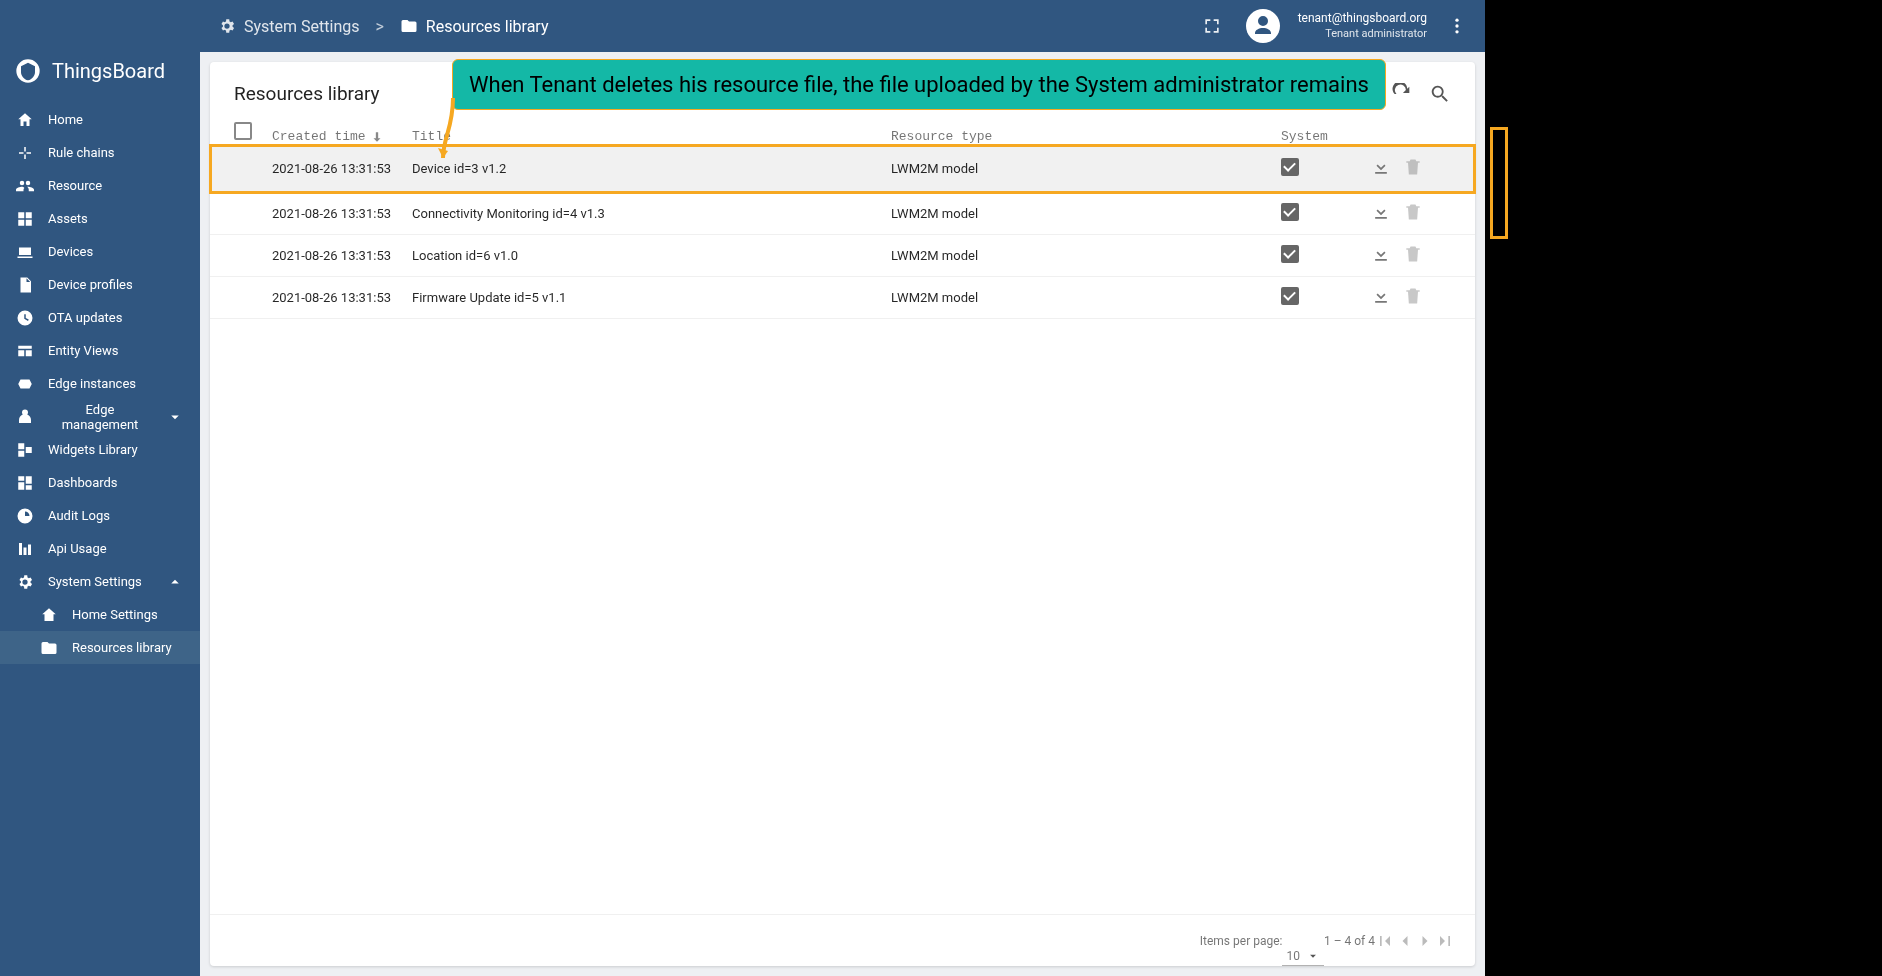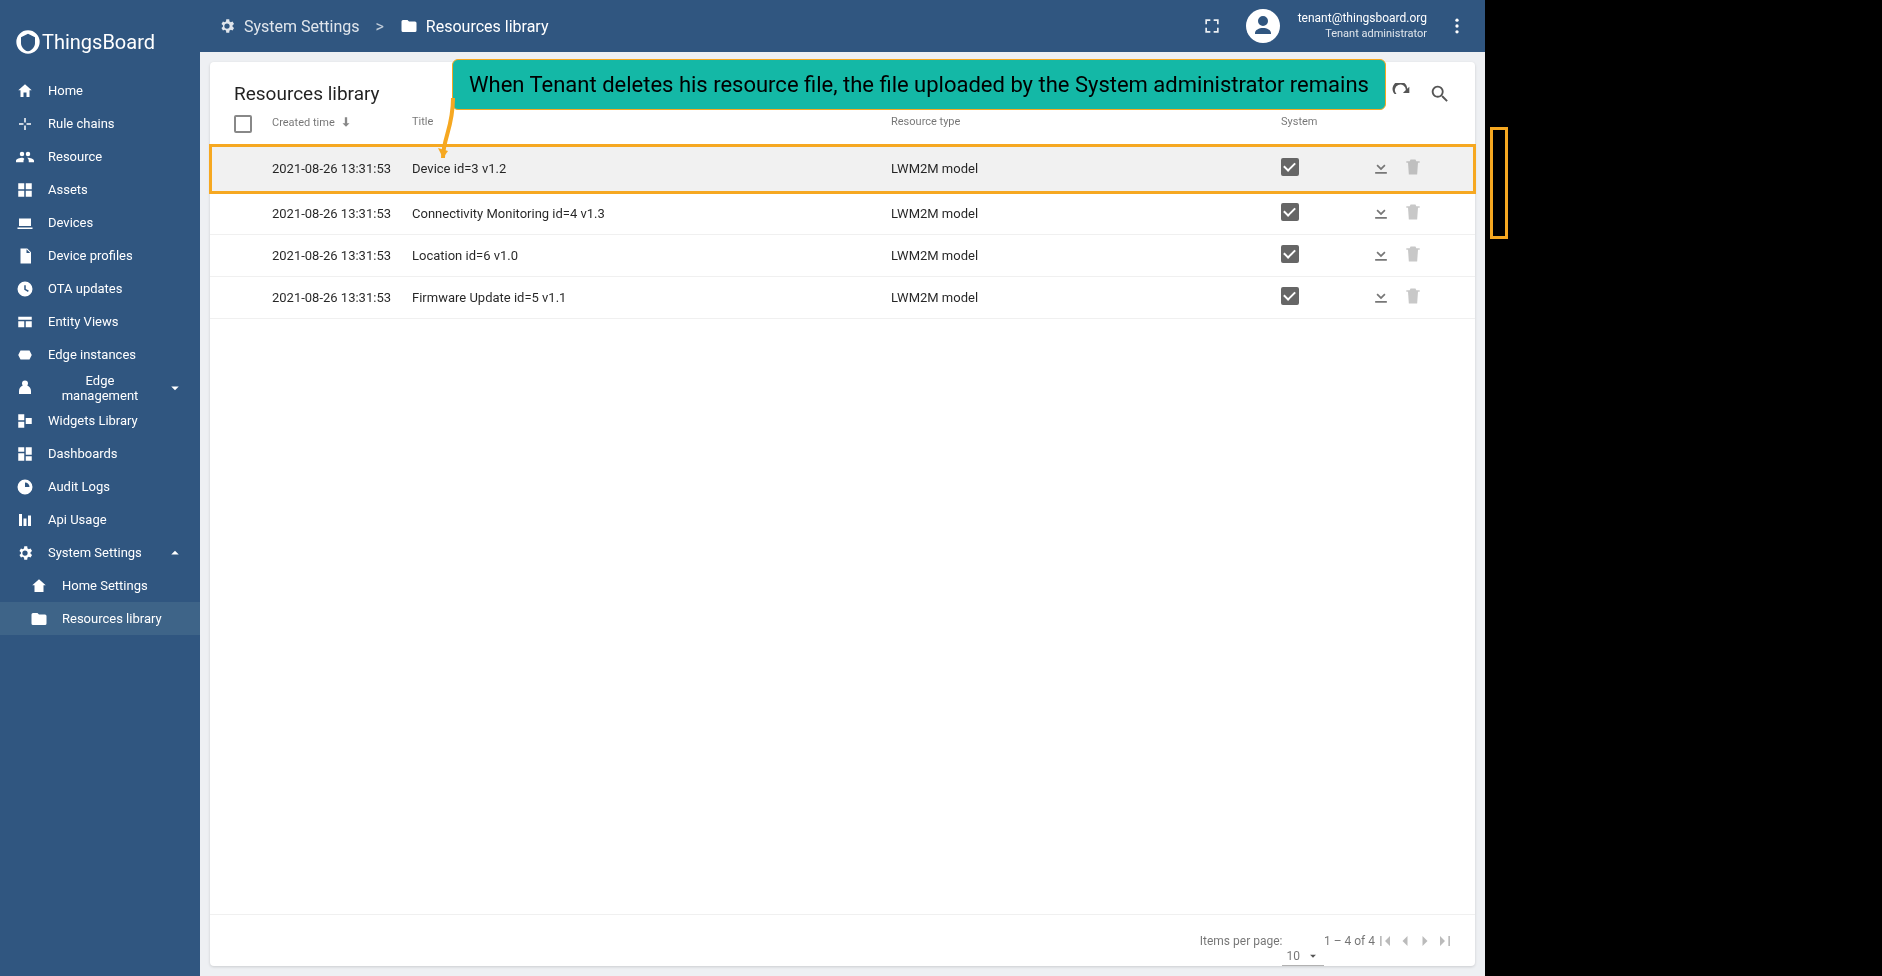--- a/index.html
+++ b/index.html
@@ -18,36 +18,37 @@
   
   .sidebar {
     width:200px;
     height:976px;
     background:#305680;
     color:#fff;
     font-size:13px;
     flex-shrink:0;
   }
   .logo {
-    display:flex; align-items:center; 
-    padding:28px 14px 18px 14px;
+    display:flex; align-items:center; gap:10px;
+    padding:12px 14px 18px 14px;
     font-size:20px;
+    margin-top:45px;
   }
   .logo svg { width:28px; height:28px; }
   .nav-item {
     display:flex; align-items:center;
     height:33px;
     padding:0 16px;
     gap:14px;
     cursor:pointer;
     font-size:13px;
     font-weight:400;
     text-align:center;
   }
-  .nav-item.sub { padding-left:30px; }
+  .nav-item.sub { padding-left:40px; }
   .nav-item.active { background:#3e6488; }
   .nav-item svg, .nav-item .ic { width:18px; height:18px; fill:#fff; flex-shrink:0; }
   .nav-item .expand { margin-left:auto; }
   
   
   .topbar {
     position:absolute;
     left:200px; top:0; right:397px;
     height:52px;
     background:#305680;
@@ -106,24 +107,25 @@
   .callout-arrow {
     position:absolute;
     top:36px; left:228px;
     z-index:5;
   }
   
   .cols {
     display:flex;
     padding:0 24px;
     height:30px;
-    align-items:flex-start;
+    align-items:flex-end;
     border-bottom:1px solid rgba(0,0,0,.08);
-    font-size:11px;
+    font-size:13px;
     color:rgba(0,0,0,.55);
+    font-family:Liberation Mono, monospace;
   }
   .col-cb { width:38px; }
   .col-time { width:140px; display:flex; align-items:center; gap:4px;}
   .col-title { flex:1; }
   .col-type { width:390px; }
   .col-sys { width:90px; }
   .col-act { width:80px; }
   
   .row {
     display:flex;

